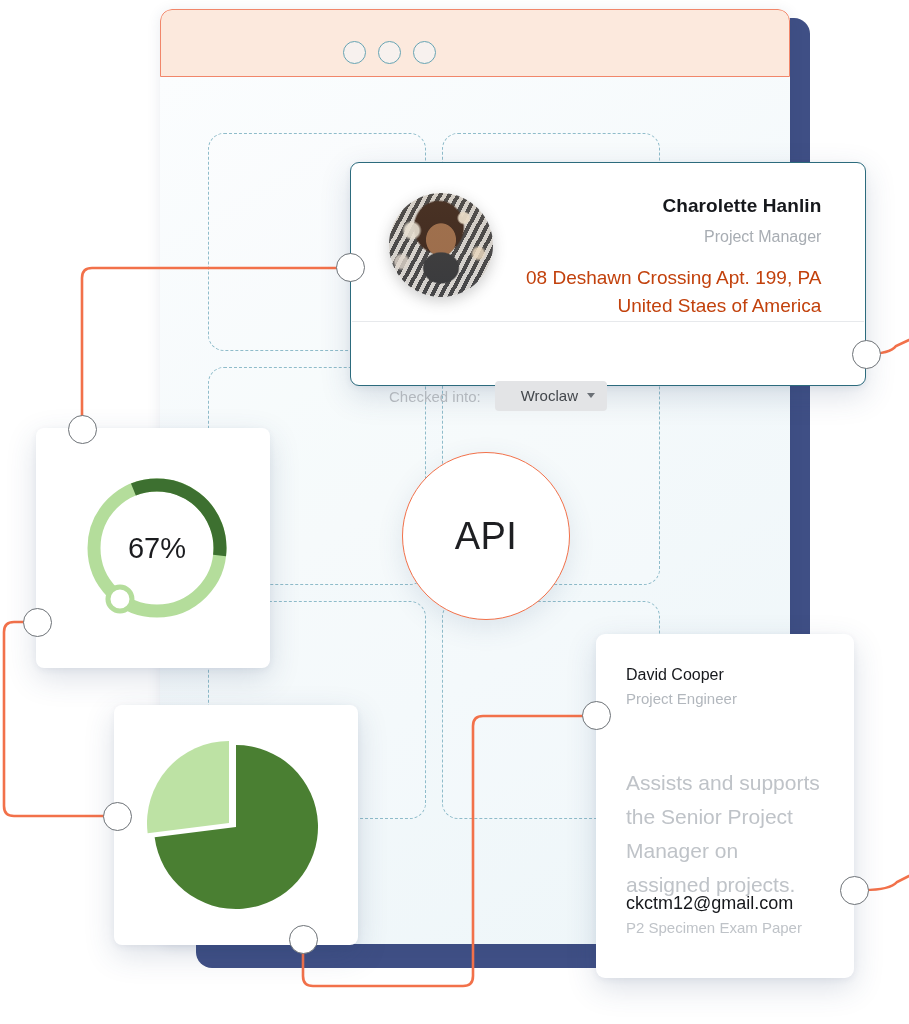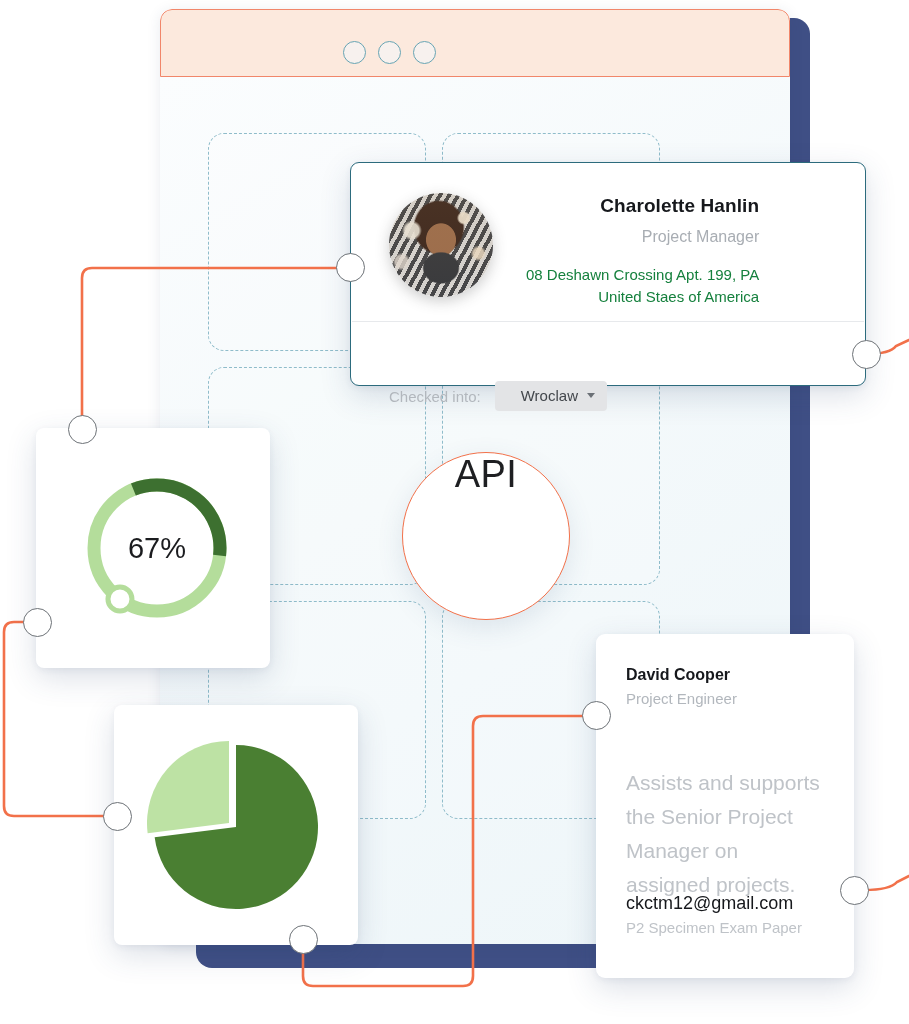--- a/index.html
+++ b/index.html
@@ -49,21 +49,21 @@
   .c-r1c2{left:282px;top:56px;width:216px;height:216px;}
   .c-r2c1{left:48px;top:290px;width:216px;height:216px;}
   .c-r2c2{left:282px;top:290px;width:216px;height:216px;}
   .c-r3c1{left:48px;top:524px;width:216px;height:216px;}
   .c-r3c2{left:282px;top:524px;width:216px;height:216px;}
 
   
   .api-node{
     position:absolute;left:402px;top:452px;width:166px;height:166px;
     border-radius:50%;background:#ffffff;border:1.6px solid #f2714a;
-    display:flex;align-items:flex-start;justify-content:center;
+    display:flex;align-items:center;justify-content:center;
     box-shadow:0 8px 26px rgba(60,90,130,.13);
   }
   .api-node span{font-size:38px;color:#1e1f22;letter-spacing:.5px;}
 
   
   .wires{position:absolute;left:0;top:0;width:909px;height:1024px;overflow:visible;}
 
   
   .card{
     position:absolute;background:#ffffff;border-radius:10px;
@@ -92,21 +92,21 @@
     background-blend-mode:normal;
     overflow:hidden;position:relative;
   }
   .avatar::after{
     content:"";position:absolute;inset:0;border-radius:50%;
     background:linear-gradient(180deg,rgba(120,100,70,.18),rgba(40,40,45,.10));
   }
   .person-info{padding-left:33px;padding-top:2px;text-align:right;}
   .p-name{font-size:19px;color:#16181c;font-weight:bold;letter-spacing:.1px;}
   .p-role{font-size:16px;color:#a8adb3;margin-top:11px;}
-  .p-addr{font-size:15px;color:#15803d;margin-top:18px;line-height:1.45;}
+  .p-addr{font-size:19px;color:#c2410c;margin-top:18px;line-height:1.45;}
   .person-div{
     position:absolute;left:1px;right:1px;top:158px;height:1px;background:#e7e9ec;
   }
   .person-foot{
     position:absolute;left:38px;top:180px;display:flex;align-items:center;gap:14px;margin-top:38px;
   }
   .checked-lbl{font-size:15px;color:#b2b7bd;}
   .city-pill{
     background:#e3e4e6;border-radius:4px;padding:6px 12px 7px 26px;
     font-size:15px;color:#43474c;display:flex;align-items:center;gap:9px;
@@ -123,21 +123,21 @@
     position:absolute;left:0;top:0;width:242px;height:240px;
     display:flex;align-items:center;justify-content:center;
     font-size:29px;color:#1b1c1f;
   }
 
   
   .pie-card{left:114px;top:705px;width:244px;height:240px;border-radius:8px;}
 
   
   .david-card{left:596px;top:634px;width:258px;height:344px;border-radius:9px;}
-  .d-name{position:absolute;left:30px;top:32px;font-size:16px;color:#16181c;font-weight:bold;}
+  .d-name{position:absolute;left:30px;top:32px;font-size:16px;color:#16181c;font-weight:normal;}
   .d-role{position:absolute;left:30px;top:56px;font-size:15px;color:#b2b7bd;}
   .d-desc{position:absolute;left:30px;top:132px;width:200px;font-size:21px;color:#bfc3c8;line-height:1.62;}
   .d-mail{position:absolute;left:30px;top:259px;font-size:18px;color:#16181c;}
   .d-sub{position:absolute;left:30px;top:285px;font-size:15px;color:#bfc3c8;}
 
   
   .knob{
     position:absolute;width:29px;height:29px;border-radius:50%;
     background:#ffffff;border:1.4px solid #6d7277;box-sizing:border-box;
   }

